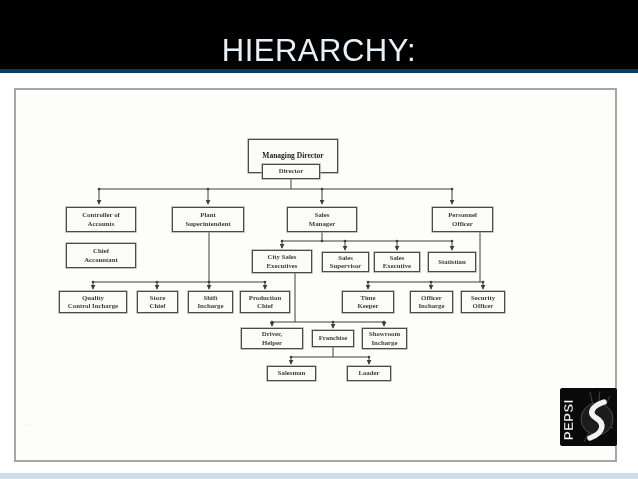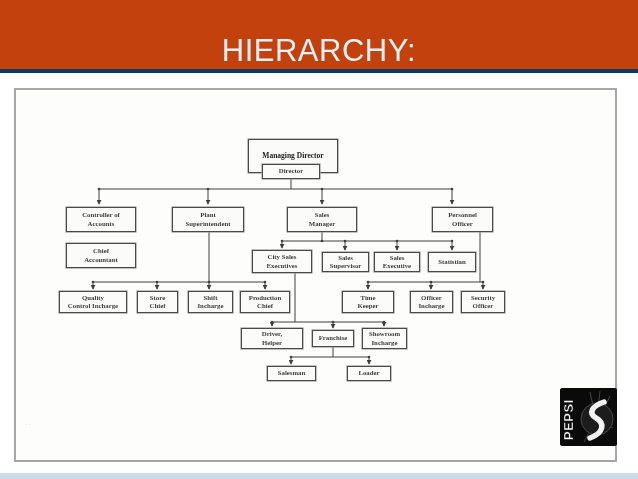--- a/index.html
+++ b/index.html
@@ -3,21 +3,21 @@
 <meta charset="utf-8">
 <style>
   html,body{margin:0;padding:0;}
   body{
     width:638px;height:479px;position:relative;overflow:hidden;
     background:#ffffff;font-family:"Liberation Sans",sans-serif;
   }
   
   .slide-header{
     position:absolute;left:0;top:0;width:638px;height:69px;
-    background:#c2410c;border-bottom:4px solid #0D3A5E;
+    background:#000000;border-bottom:4px solid #0D3A5E;
   }
   .slide-title{
     position:absolute;left:0;top:33px;width:100%;
     text-align:center;font-size:31px;font-weight:400;
     color:#E9F1F8;letter-spacing:0.5px;
     font-family:"Liberation Sans",sans-serif;
   }
   
   .panel{
     position:absolute;left:14px;top:88px;width:603px;height:374px;

